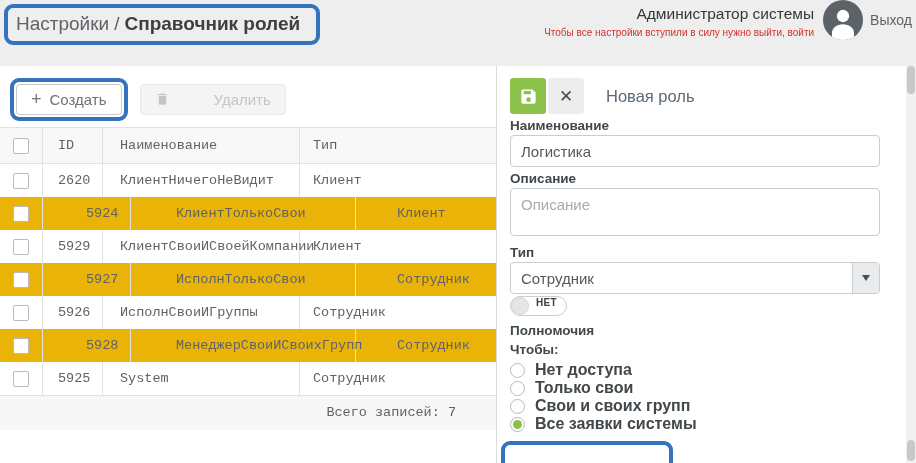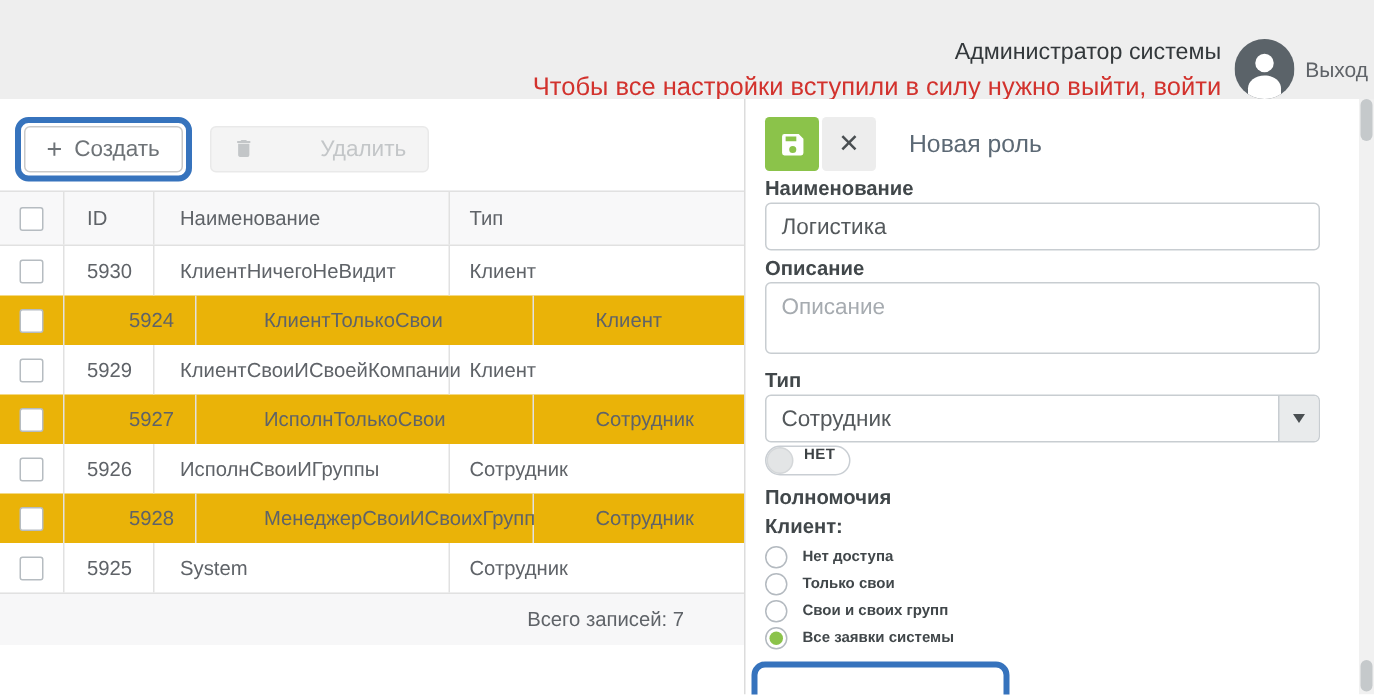--- a/index.html
+++ b/index.html
@@ -13,45 +13,45 @@
   .header { position:absolute; left:0; top:0; width:916px; height:66px; background:#eeeeee; }
   .crumb-box {
     position:absolute; left:4px; top:4px;
     border:4px solid #3673bd; border-radius:9px;
     padding:5px 16px 6px 8px; display:inline-block; background:transparent;
     font-size:19px; white-space:nowrap;
   }
   .crumb-section { color:#5f6368; }
   .crumb-sep { color:#5f6368; padding:0 5px; }
   .crumb-page { color:#3c4043; font-weight:bold; }
-  .header-right { position:absolute; right:4px; top:24px; display:flex; align-items:center; }
+  .header-right { position:absolute; right:4px; top:0; display:flex; align-items:center; }
   .user-block { text-align:right; margin-right:9px; }
   .user-name { font-size:15.5px; color:#33383b; margin-top:2px; }
-  .user-notice { font-size:17px; color:#d2322d; margin-top:4px; white-space:nowrap; }
+  .user-notice { font-size:10px; color:#d2322d; margin-top:4px; white-space:nowrap; }
   .avatar { width:40px; height:40px; flex:0 0 40px; }
   .logout { margin-left:7px; font-size:14px; color:#5f6368; cursor:pointer; }
 
   
   .left-panel  { position:absolute; left:0; top:66px; width:497px; height:397px; background:#fff; border-right:1px solid #dcdcdc; }
   .right-panel { position:absolute; left:498px; top:66px; width:408px; height:397px; background:#fff; }
   .sb-track { position:absolute; right:0; top:66px; width:10px; height:397px; background:#f1f1f1; }
   .sb-thumb { position:absolute; top:0; left:1px; width:8px; height:28px; background:#c5c9cb; border-radius:4px; }
   .sb-bottom{ position:absolute; bottom:2px; left:1px; width:8px; height:21px; background:#c5c9cb; border-radius:4px; }
 
   
   .toolbar { display:flex; align-items:center; margin:12px 0 0 10px; height:42px; }
   .create-box { border:4px solid #3673bd; border-radius:9px; padding:2px; display:inline-flex; }
   .btn { display:inline-flex; align-items:center; gap:8px; height:31px; padding:0 14px;
          border-radius:4px; font-size:15px; cursor:pointer; white-space:nowrap; }
   .btn-create { background:#fff; border:1px solid #c9c9c9; color:#6e7377; }
   .btn-create .plus { font-size:18px; font-weight:normal; line-height:1; color:#6e7377; }
   .btn-delete { background:#f4f4f4; border:1px solid #e9e9e9; color:#c3c6c8; margin-left:12px; cursor:default;gap:44px; }
 
   
-  .table { margin-top:7px; width:100%; font-size:13.5px; }
+  .table { margin-top:7px; width:100%; font-size:13.5px;font-family:Liberation Mono, monospace; }
   .trow { display:flex; align-items:center; }
   .thead { height:37px; background:#f8f8f9; border-top:1px solid #e1e1e1; border-bottom:1px solid #e1e1e1; color:#5f6368; }
   .tbody-row { height:33px; }
   .tbody-row.even { background:#eab308;gap:28px; }
   .cell { height:100%; display:flex; align-items:center; }
   .c-check { width:43px; border-right:1px solid #e1e1e1; justify-content:center; }
   .c-id    { width:60px; border-right:1px solid #e1e1e1; padding-left:15px; }
   .c-name  { width:197px; border-right:1px solid #e1e1e1; padding-left:17px; }
   .c-type  { flex:1; padding-left:13px; }
   .checkbox { width:16px; height:16px; background:#fff; border:1px solid #b6bcc1; border-radius:2px; cursor:pointer; }
@@ -89,28 +89,33 @@
   .knob { width:18px; height:18px; border-radius:50%; background:#e3e5e6; border:1px solid #d4d7d9; }
   .toggle-text { font-size:10px; font-weight:bold; color:#3d4245; margin-left:7px; letter-spacing:.3px; }
   .lbl-perm { margin-top:6px; }
   .lbl-req { margin-top:2px; }
   .radio-row { height:18px; display:flex; align-items:center; }
   .radio-row.first { margin-top:3px; }
   .radio { width:15px; height:15px; border:1.5px solid #b4bac0; border-radius:50%; background:#fff;
            display:flex; align-items:center; justify-content:center; flex:0 0 15px; cursor:pointer; }
   .radio .dot { width:9px; height:9px; border-radius:50%; background:transparent; }
   .radio.selected .dot { background:#8bc34a; }
-  .radio-label { margin-left:10px; font-size:10px; font-weight:bold; color:#41474a; }
+  .radio-label { margin-left:10px; font-size:16px; font-weight:bold; color:#41474a; }
   .radio-annotation { position:absolute; left:3px; top:363px; width:172px; height:32px;
                       border:4px solid #3673bd; border-radius:9px; pointer-events:none; }
 </style>
 </head>
 <body>
 
 <div class="header">
+  <div class="crumb-box">
+    <span>
+      <span class="crumb-section">Настройки</span><span class="crumb-sep">/</span><span class="crumb-page">Справочник ролей</span>
+    </span>
+  </div>
   <div class="header-right">
     <div class="user-block">
       <div class="user-name">Администратор системы</div>
       <div class="user-notice">Чтобы все настройки вступили в силу нужно выйти, войти</div>
     </div>
     <svg class="avatar" viewBox="0 0 24 24">
       <defs>
           <clipPath id="avclip">
             <circle cx="12" cy="12" r="12"></circle>
           </clipPath>
@@ -148,21 +153,21 @@
         </div>
       <div class="cell c-id">ID</div>
       <div class="cell c-name">Наименование</div>
       <div class="cell c-type">Тип</div>
     </div>
 
     <div class="trow tbody-row">
       <div class="cell c-check">
           <span class="checkbox"></span>
         </div>
-      <div class="cell c-id">5930</div>
+      <div class="cell c-id">2620</div>
       <div class="cell c-name">КлиентНичегоНеВидит</div>
       <div class="cell c-type">Клиент</div>
     </div>
     <div class="trow tbody-row even">
       <div class="cell c-check">
           <span class="checkbox"></span>
         </div>
       <div class="cell c-id">5924</div>
       <div class="cell c-name">КлиентТолькоСвои</div>
       <div class="cell c-type">Клиент</div>
@@ -239,21 +244,21 @@
           <span class="dd-arrow"></span>
         </span>
     </div>
 
     <div class="toggle">
       <span class="knob"></span>
       <span class="toggle-text">НЕТ</span>
     </div>
 
     <div class="f-label lbl-perm">Полномочия</div>
-    <div class="f-label lbl-req">Клиент:</div>
+    <div class="f-label lbl-req">Чтобы:</div>
 
     <div class="radio-row first">
       <span class="radio">
           <span class="dot"></span>
         </span>
       <span class="radio-label">Нет доступа</span>
     </div>
     <div class="radio-row">
       <span class="radio">
           <span class="dot"></span>

